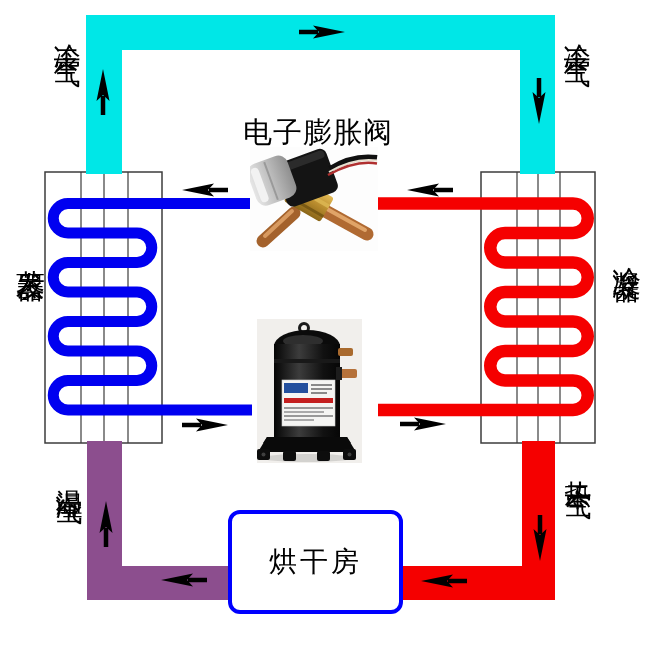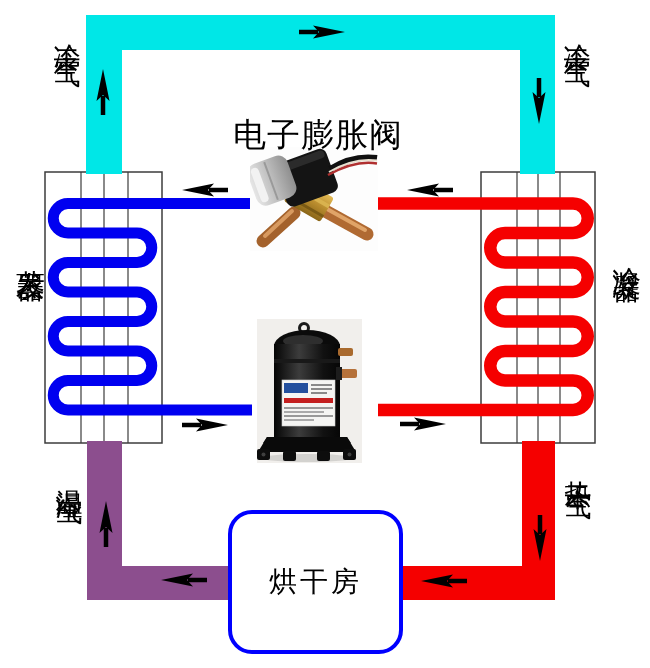--- a/index.html
+++ b/index.html
@@ -20,26 +20,26 @@
   .afill{fill:var(--arrow);}
   
   .lbl{position:absolute;white-space:nowrap;}
   .vlbl{writing-mode:vertical-rl;text-orientation:upright;}
   .lbl-cda-left {left:49px;top:22px;font-size:27px;letter-spacing:6px;}
   .lbl-cda-right{left:559px;top:22px;font-size:27px;letter-spacing:6px;}
   .lbl-evap{left:11px;top:247px;font-size:29px;letter-spacing:2px;}
   .lbl-cond{left:607px;top:244px;font-size:29px;letter-spacing:4px;}
   .lbl-warm{left:51px;top:468px;font-size:27px;letter-spacing:3px;}
   .lbl-hot {left:560px;top:460px;font-size:27px;letter-spacing:4px;}
-  .lbl-valve{left:233px;top:113px;width:160px;text-align:right;font-size:33px;letter-spacing:1px;}
+  .lbl-valve{left:233px;top:113px;width:160px;text-align:right;font-size:29px;letter-spacing:1px;}
   .lbl-comp{left:248px;top:466px;width:140px;text-align:center;font-size:26px;letter-spacing:2px;}
   
   .room{
-    position:absolute;left:228px;top:510px;width:175px;height:144px;box-sizing:border-box;
-    background:#ffffff;border:4px solid var(--room-border);border-radius:24px;
+    position:absolute;left:228px;top:510px;width:175px;height:104px;box-sizing:border-box;
+    background:#ffffff;border:4px solid var(--room-border);border-radius:12px;
     display:flex;align-items:center;justify-content:center;
   }
   .room-label{font-size:28px;letter-spacing:3px;}
   
   .photo{position:absolute;}
   .photo-valve{left:250px;top:147px;width:128px;height:104px;background:#fdfdfd;}
   .photo-comp{left:257px;top:319px;width:105px;height:144px;background:#f1efec;}
 </style>
 </head>
 <body>

